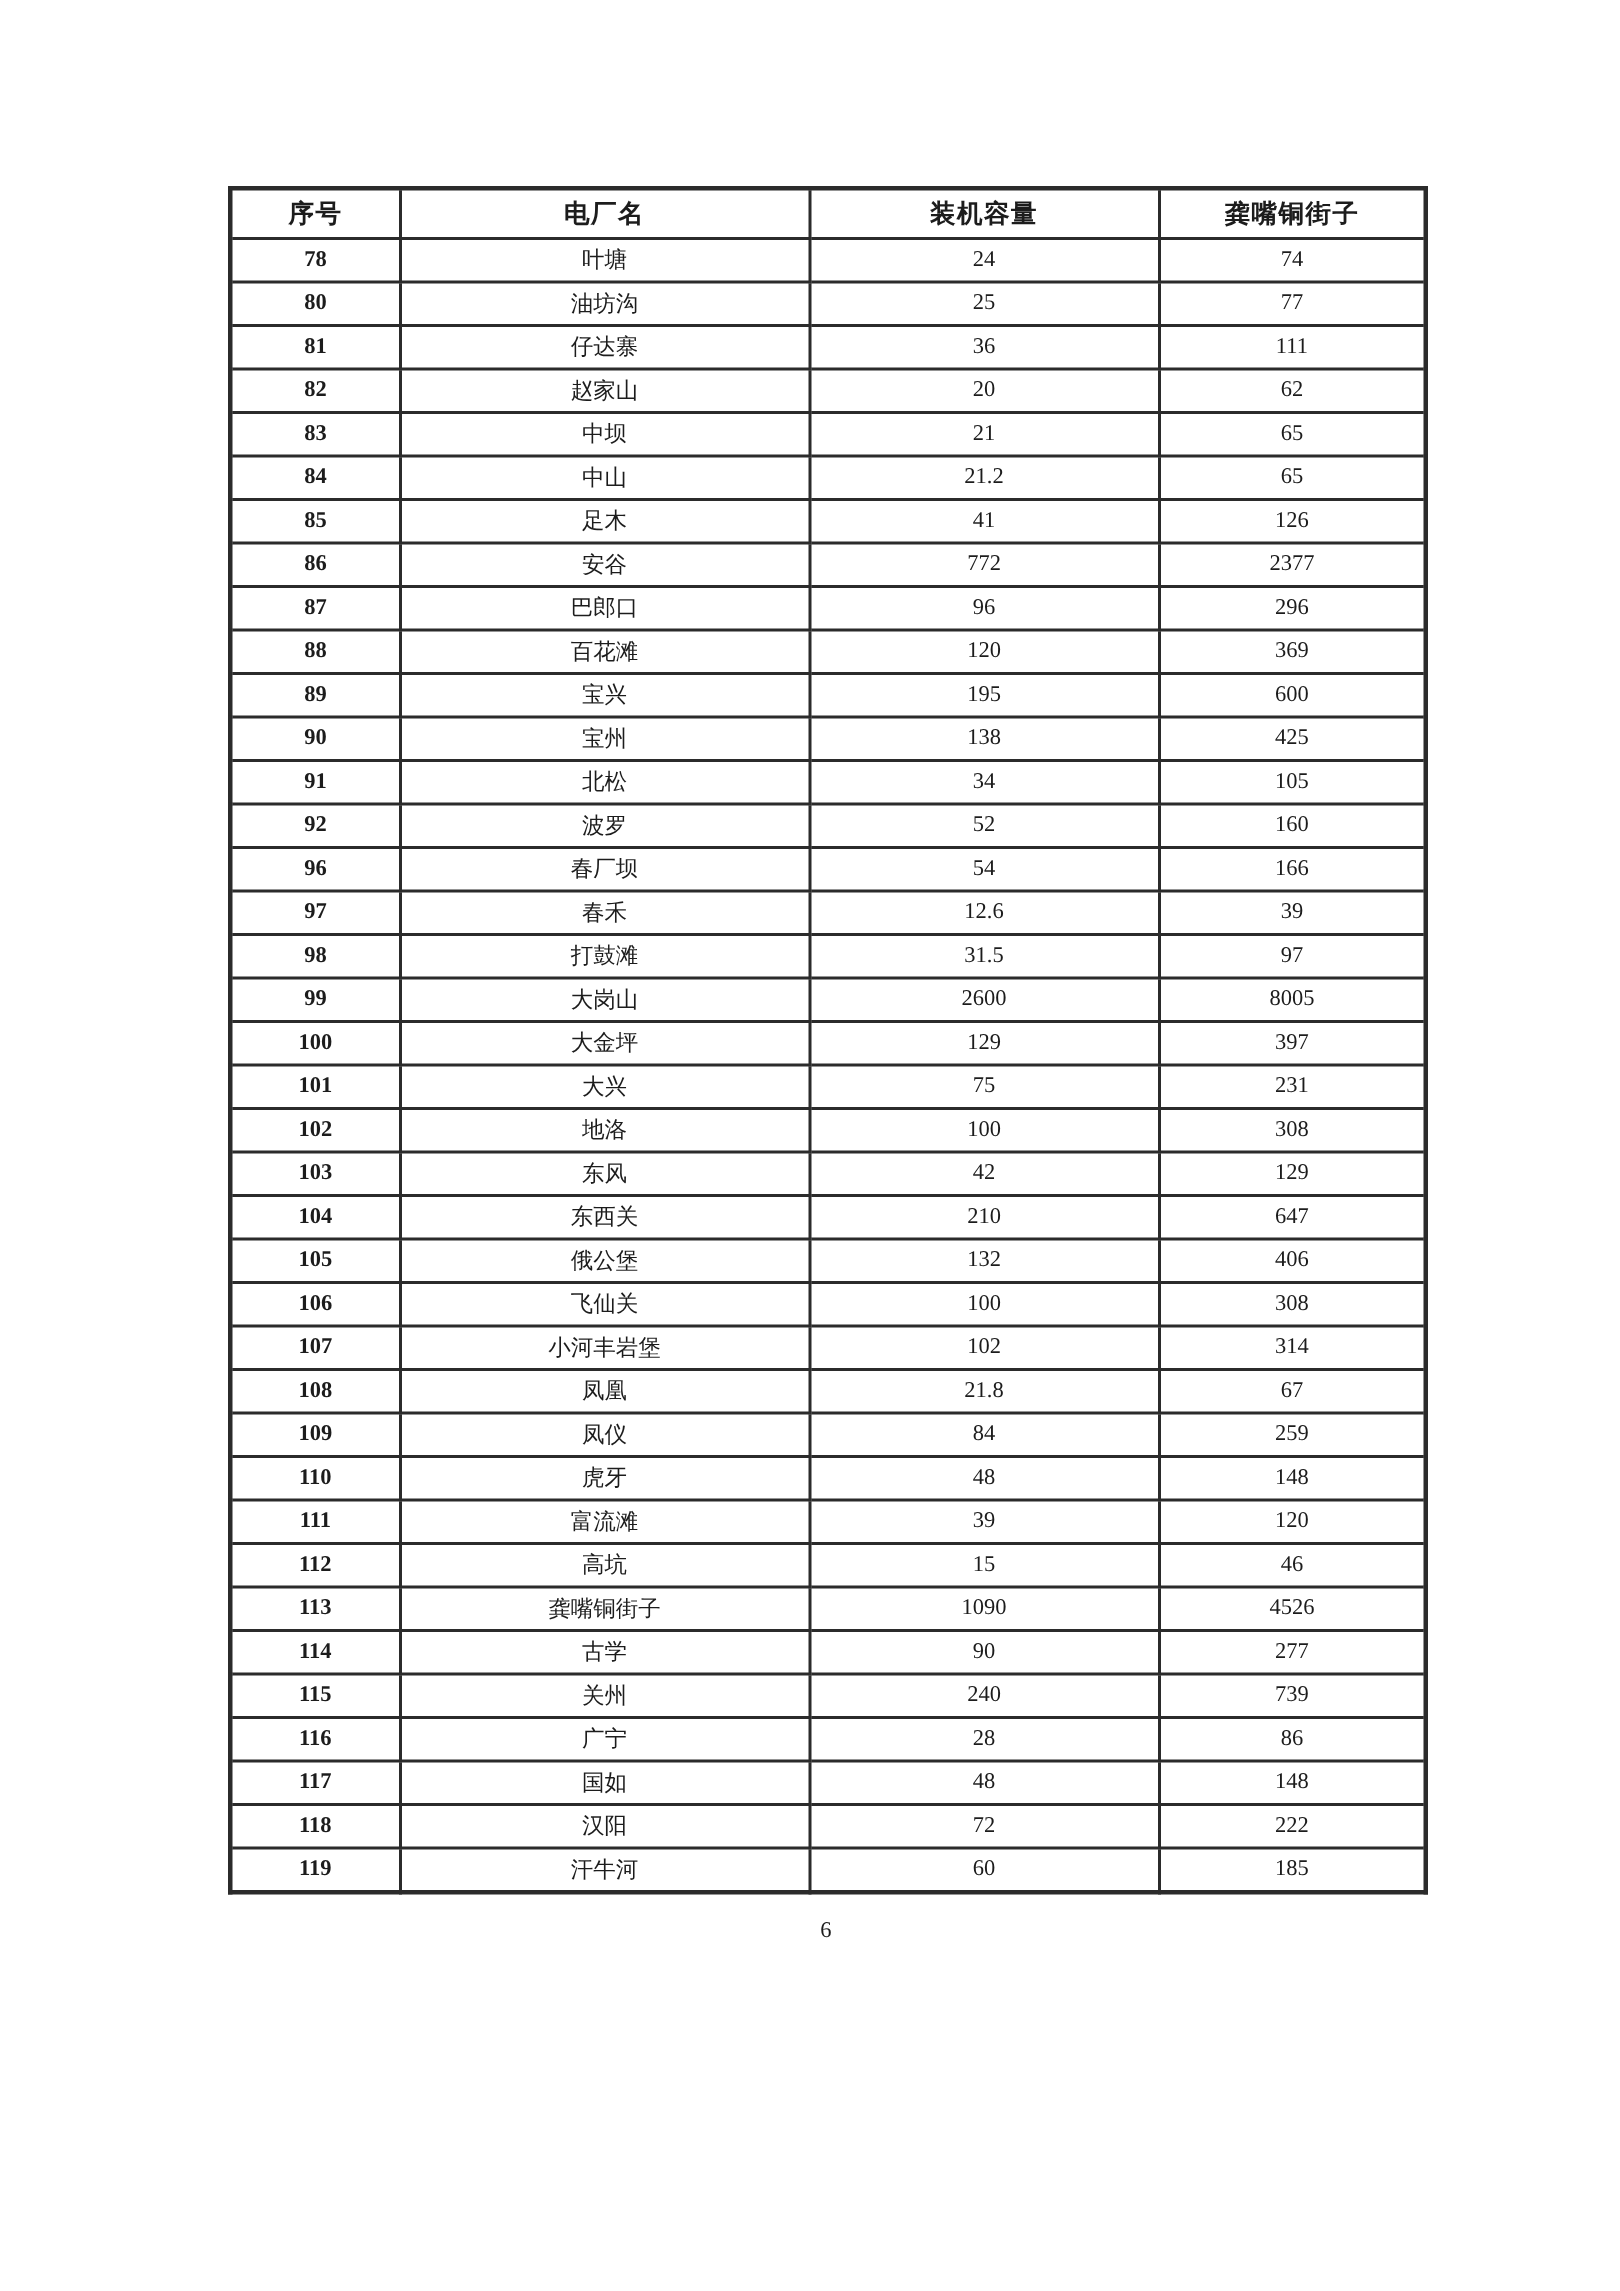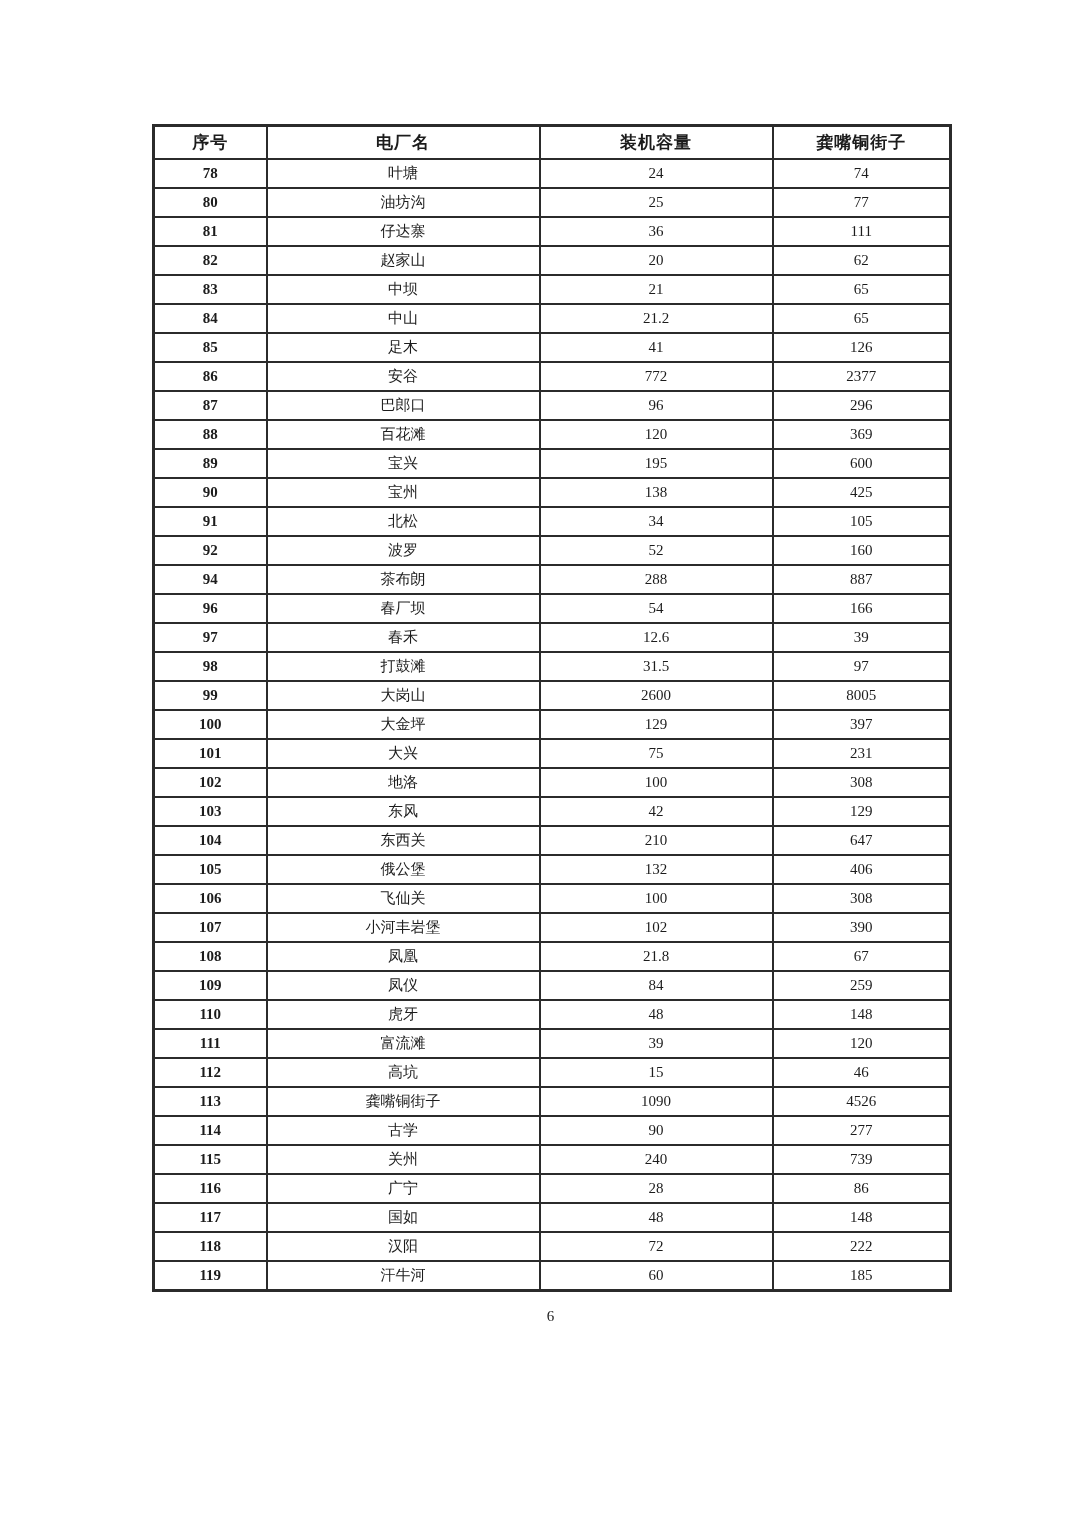--- a/index.html
+++ b/index.html
@@ -163,26 +163,20 @@
             <td class="cell-cap">34</td>
             <td class="cell-limit">105</td>
           </tr>
           <tr>
             <td class="cell-no">92</td>
             <td class="cell-name">波罗</td>
             <td class="cell-cap">52</td>
             <td class="cell-limit">160</td>
           </tr>
           <tr>
-            <td class="cell-no">94</td>
-            <td class="cell-name">茶布朗</td>
-            <td class="cell-cap">288</td>
-            <td class="cell-limit">887</td>
-          </tr>
-          <tr>
             <td class="cell-no">96</td>
             <td class="cell-name">春厂坝</td>
             <td class="cell-cap">54</td>
             <td class="cell-limit">166</td>
           </tr>
           <tr>
             <td class="cell-no">97</td>
             <td class="cell-name">春禾</td>
             <td class="cell-cap">12.6</td>
             <td class="cell-limit">39</td>
@@ -238,21 +232,21 @@
           <tr>
             <td class="cell-no">106</td>
             <td class="cell-name">飞仙关</td>
             <td class="cell-cap">100</td>
             <td class="cell-limit">308</td>
           </tr>
           <tr>
             <td class="cell-no">107</td>
             <td class="cell-name">小河丰岩堡</td>
             <td class="cell-cap">102</td>
-            <td class="cell-limit">390</td>
+            <td class="cell-limit">314</td>
           </tr>
           <tr>
             <td class="cell-no">108</td>
             <td class="cell-name">凤凰</td>
             <td class="cell-cap">21.8</td>
             <td class="cell-limit">67</td>
           </tr>
           <tr>
             <td class="cell-no">109</td>
             <td class="cell-name">凤仪</td>

